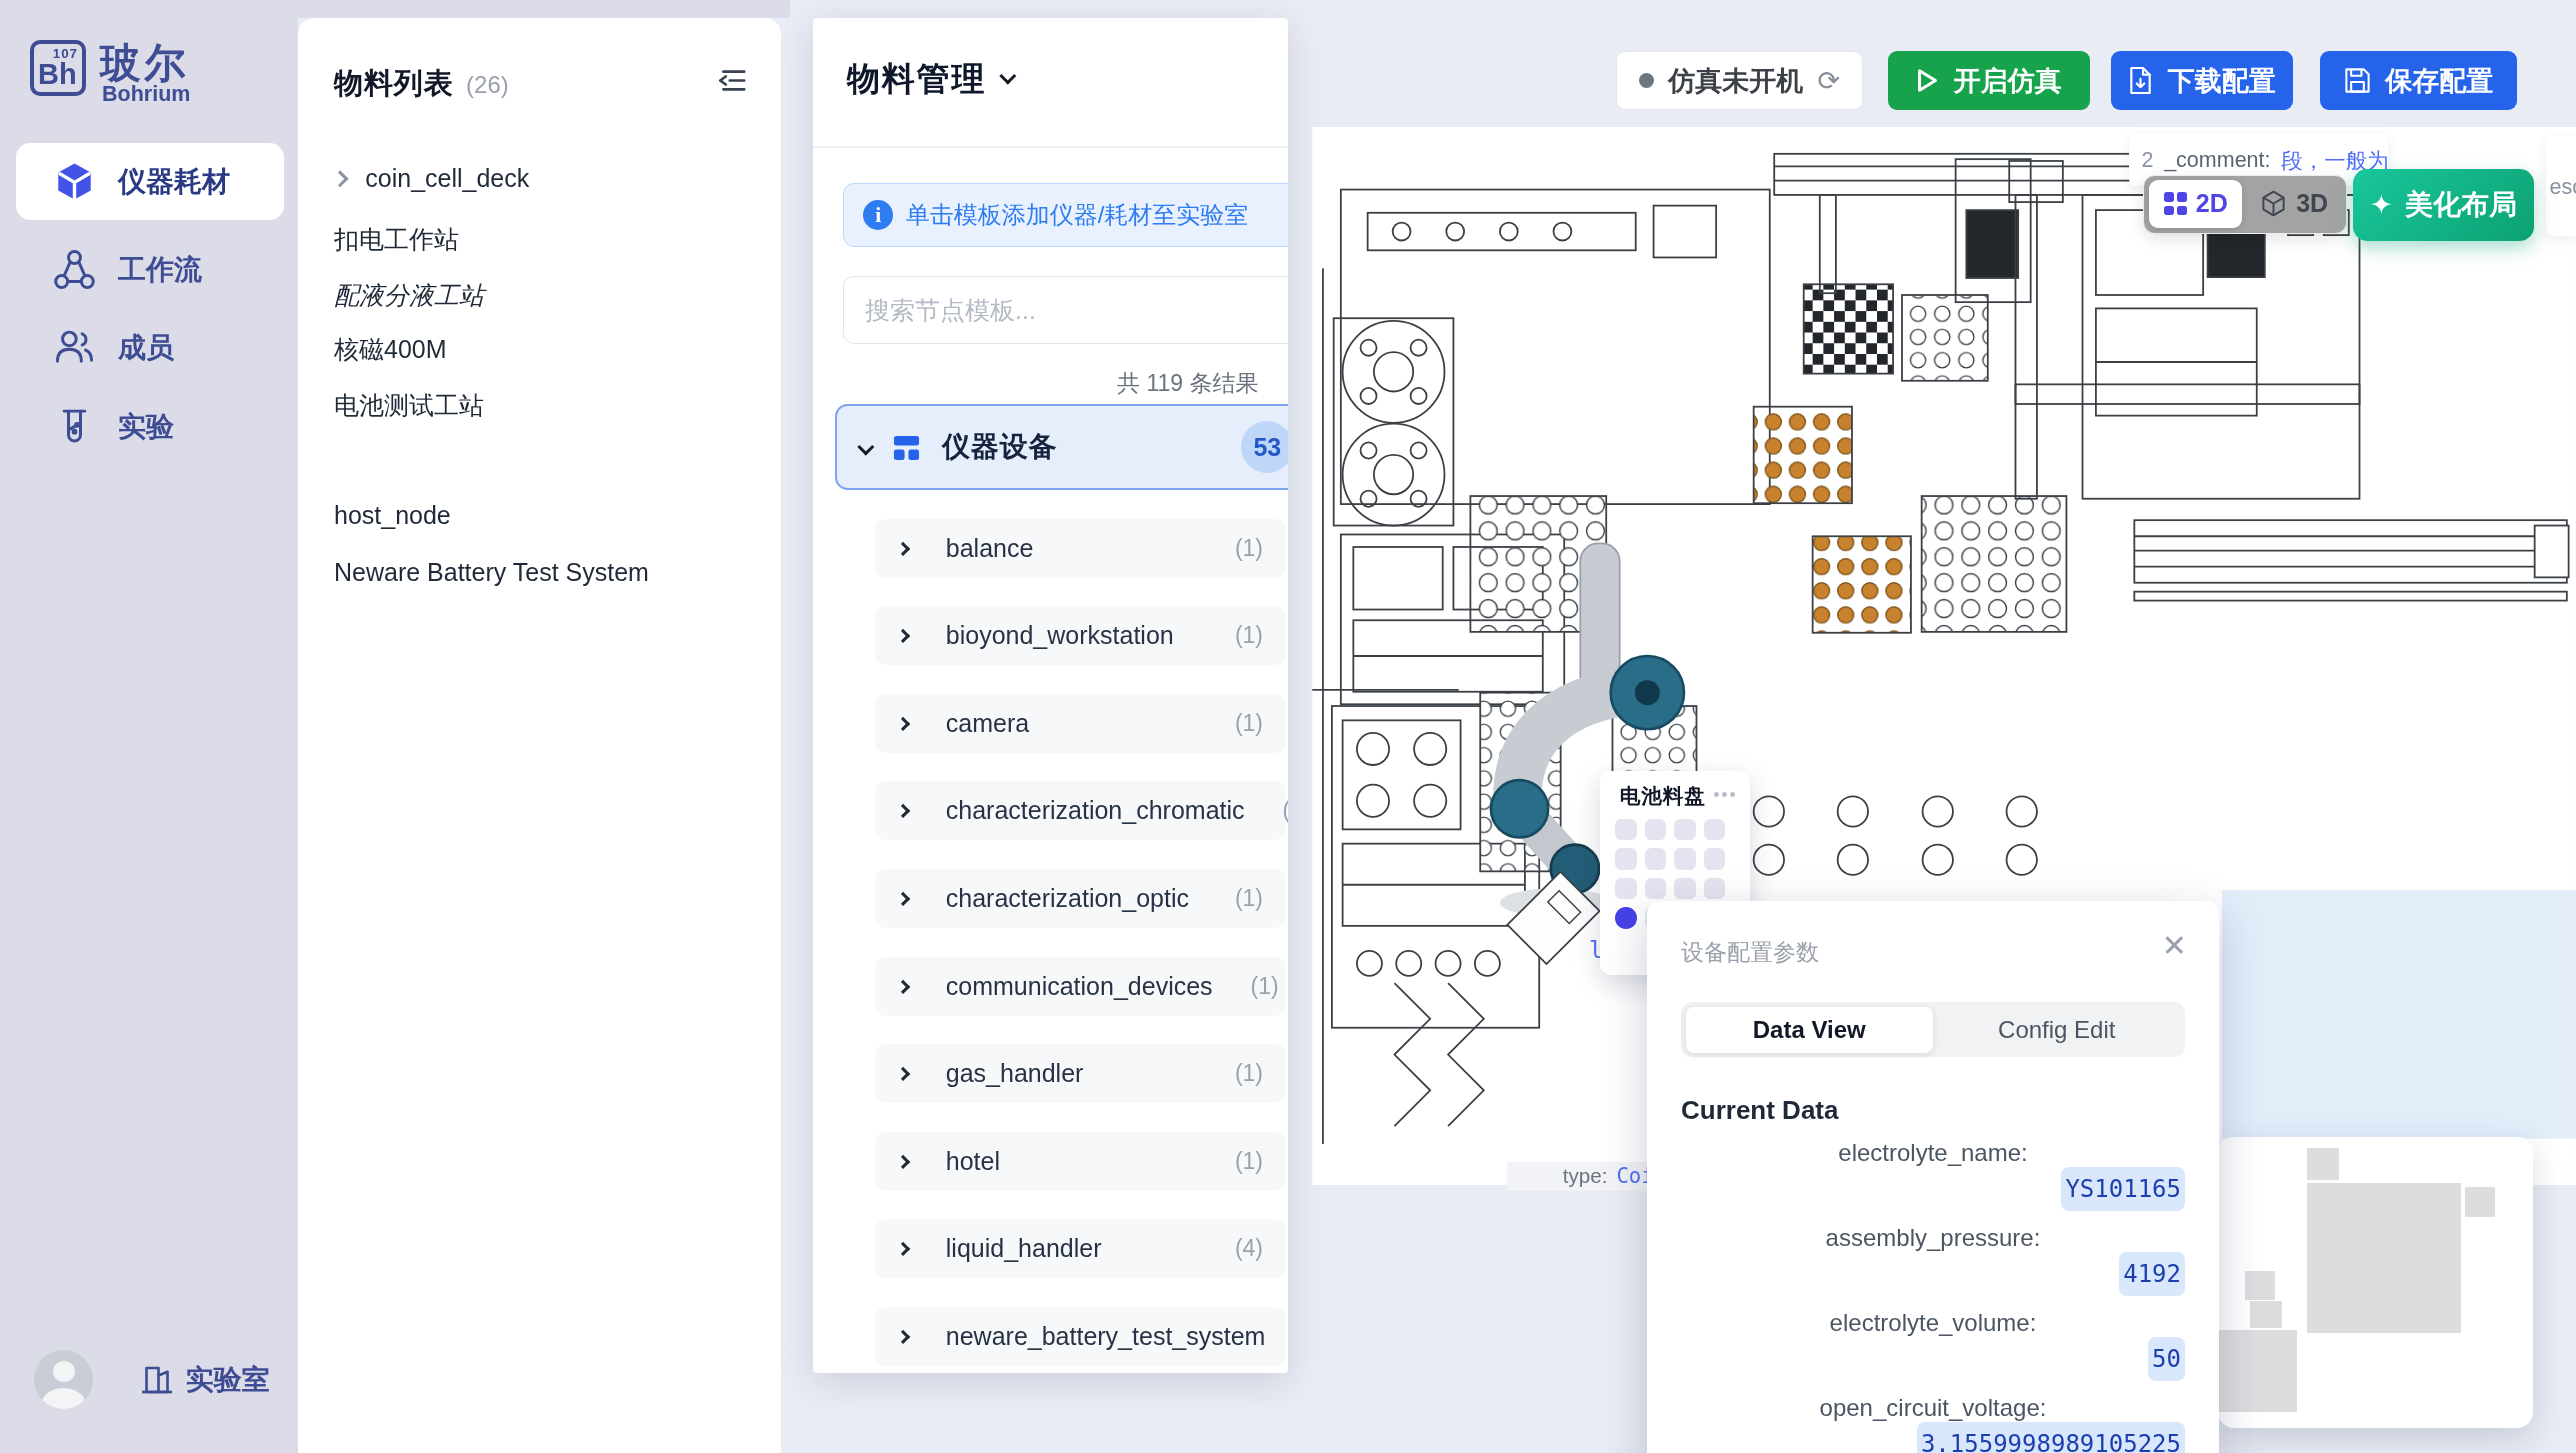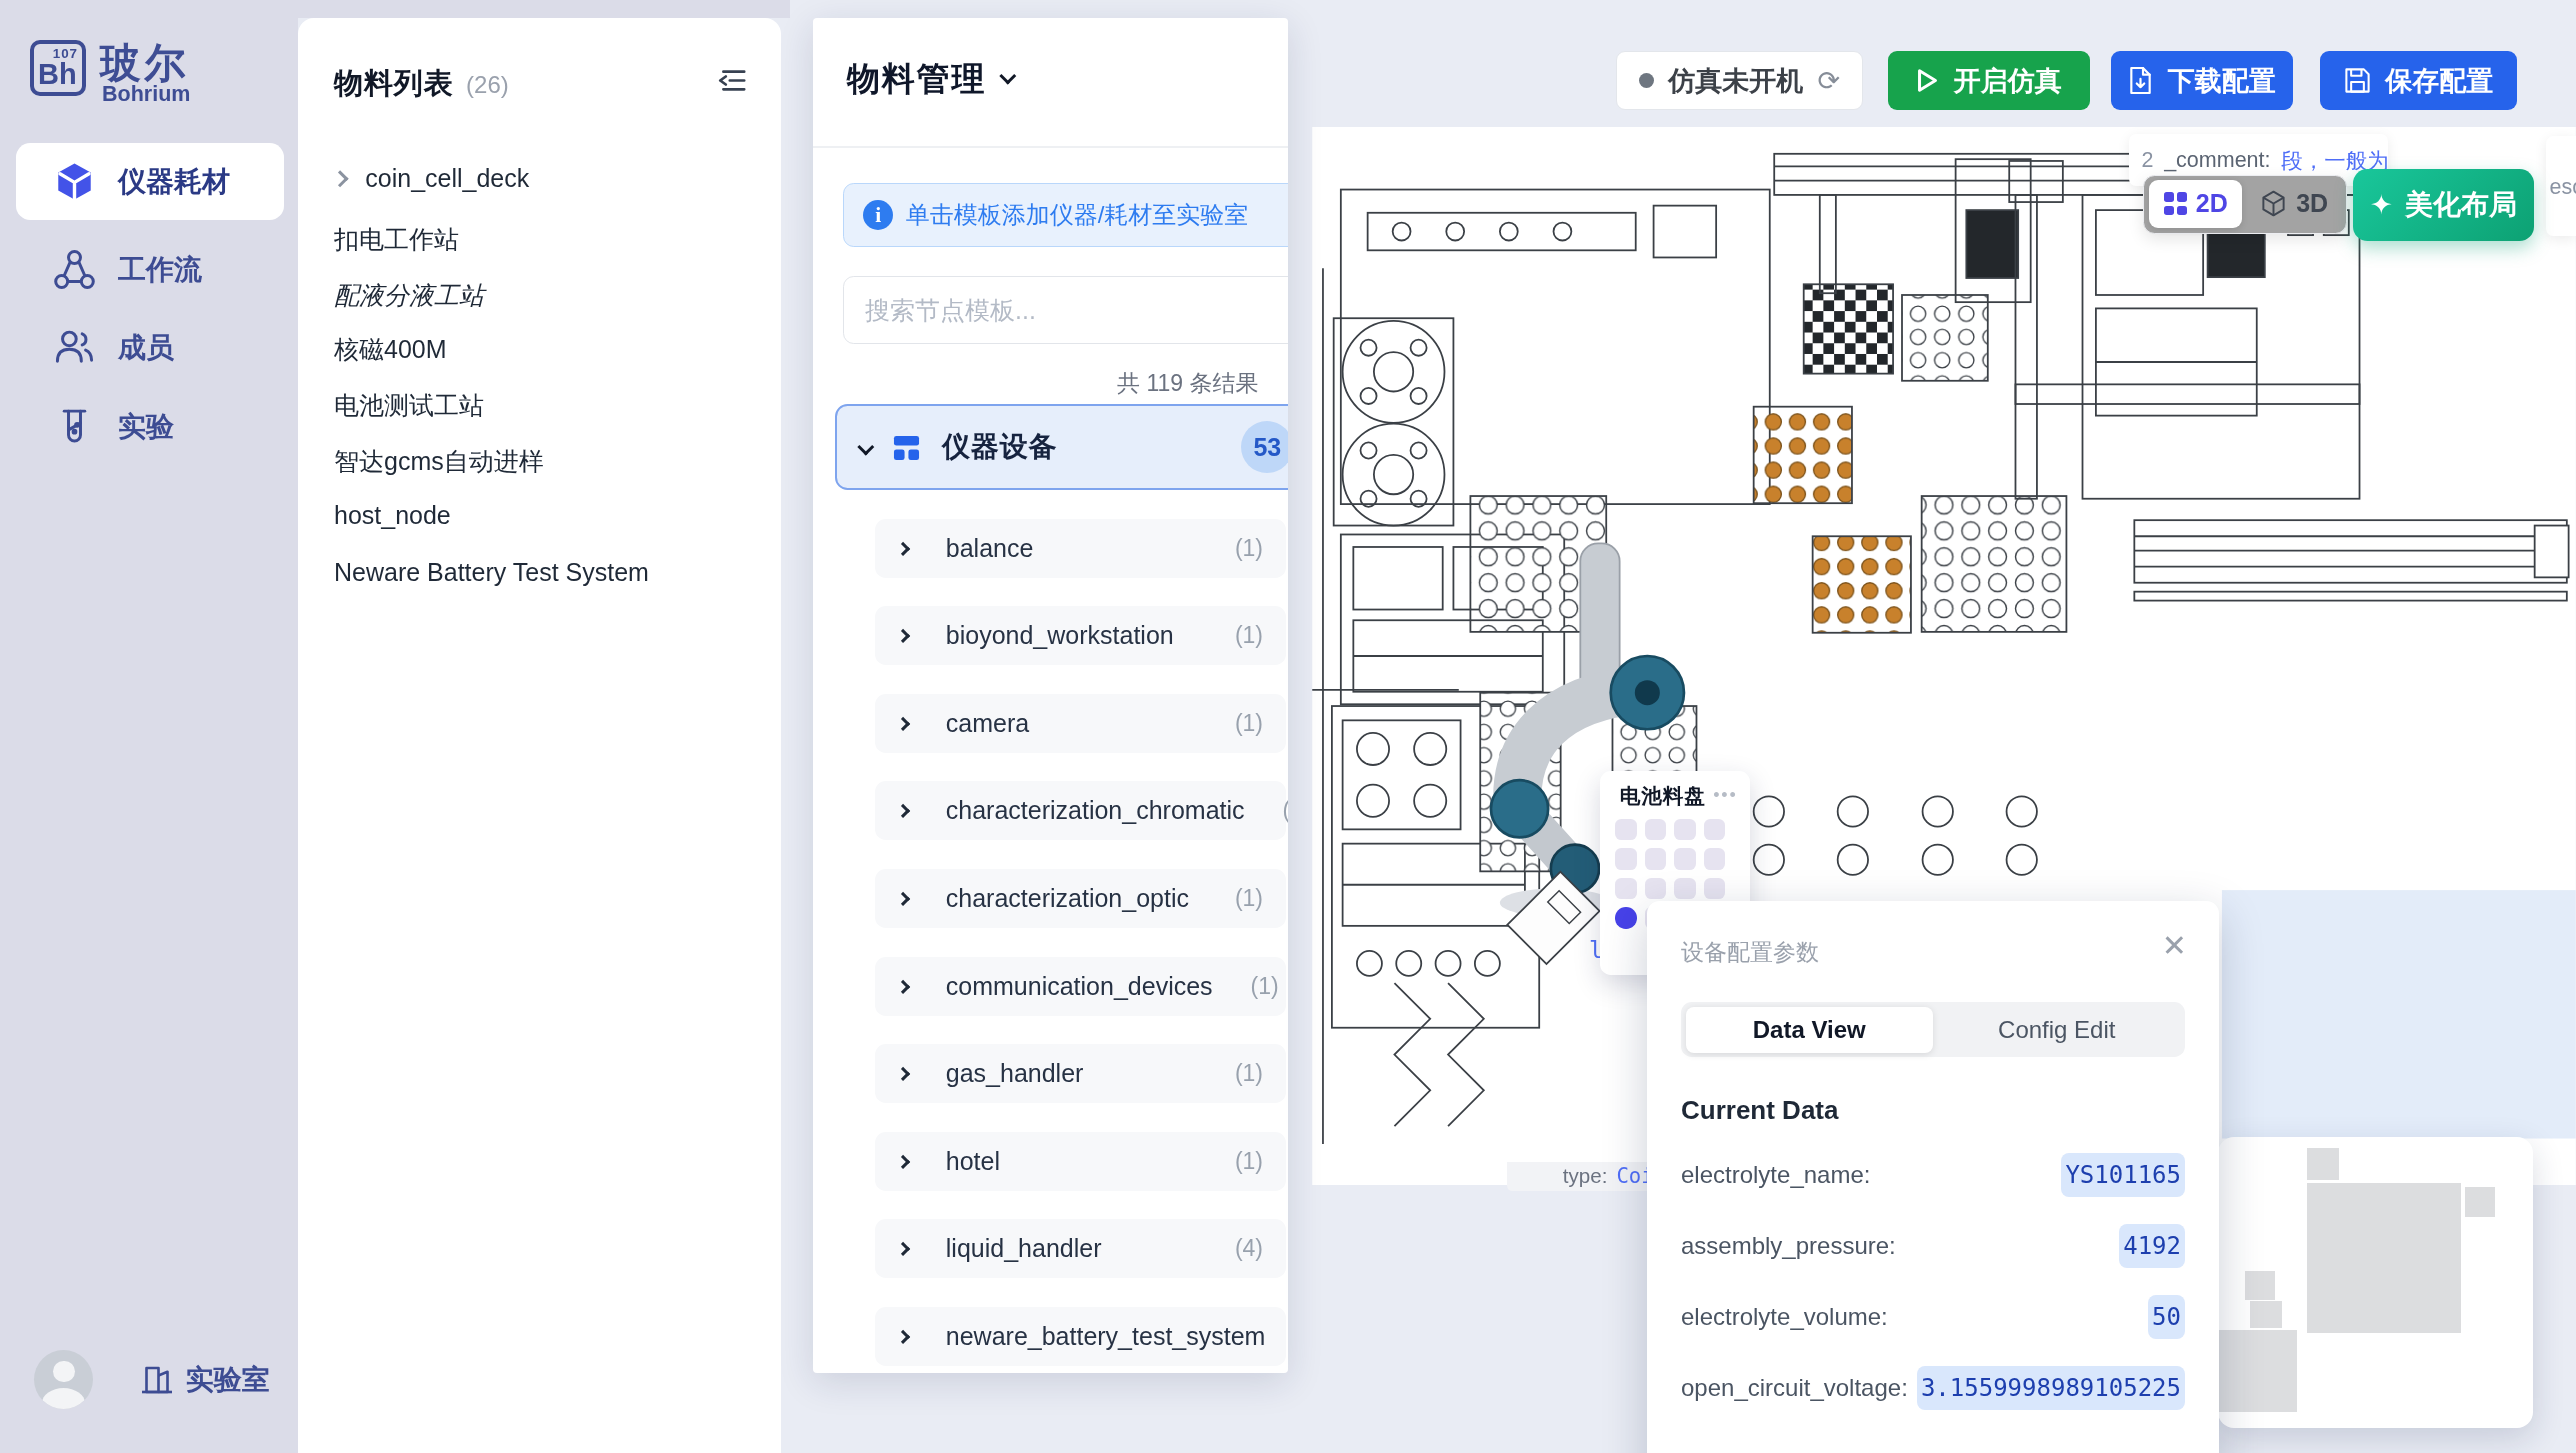--- a/index.html
+++ b/index.html
@@ -97,21 +97,21 @@
 
   
   #popup { position:absolute; left:1647px; top:901px; width:572px; height:590px; background:#fff; border-radius:12.5px; box-shadow:0 14.3px 45px rgba(20,30,70,.22); z-index:7; padding:27px 34px;}
   #pp-title { font-size:35px; font-weight:bold; color:#10131a;}
   #pp-close { position:absolute; right:32px; top:30px; font-size:30px; color:#9aa1ac; cursor:pointer; line-height:1;}
   #pp-sub { font-size:23px; color:#9aa1ac; margin-top:9px;}
   #pp-tabs { margin-top:34px; height:55px; background:#f1f2f4; border-radius:10.7px; display:flex; padding:4.5px; }
   .tab { flex:1; display:flex; align-items:center; justify-content:center; font-size:24px; color:#4b5563; border-radius:8px; cursor:pointer;}
   .tab.active { background:#fff; color:#111827; font-weight:600; box-shadow:0 1.8px 7.2px rgba(0,0,0,.10);}
   #pp-section { margin-top:38px; font-size:26px; font-weight:600; color:#1f2937;}
-  .pp-row { margin-top:27px; display:flex; align-items:center; }
+  .pp-row { margin-top:13px; display:flex; align-items:center;flex-direction:column; }
   .pp-row .lb { font-size:24px; color:#4b5563; }
   .pp-row .val { margin-left:auto; background:#d9e7fc; color:#1d3fae; font-size:24px; padding:8px 4px; border-radius:8px; }
 
   
   #minimap { position:absolute; left:2218px; top:1137px; width:315px; height:291px; background:#fff; border-radius:16px; box-shadow:0 10.7px 32px rgba(25,35,80,.16); z-index:5; overflow:hidden;}
   #minimap .blk { position:absolute; background:#dcdddf; }
 </style>
 </head>
 <body>
 
@@ -328,23 +328,20 @@
     </div>
   <div class="mat-item" style="top:258px;font-style:italic;">
       <span>配液分液工站</span>
     </div>
   <div class="mat-item" style="top:312px;">
       <span>核磁400M</span>
     </div>
   <div class="mat-item" style="top:368px;">
       <span>电池测试工站</span>
     </div>
-  <div class="mat-item" style="top:424px;">
-      <span>智达gcms自动进样</span>
-    </div>
   <div class="mat-item" style="top:478px;">
       <span>host_node</span>
     </div>
   <div class="mat-item" style="top:535px;">
       <span>Neware Battery Test System</span>
     </div>
 </section>
 
 <section id="panel-manage">
   <div id="mg-title-row">

